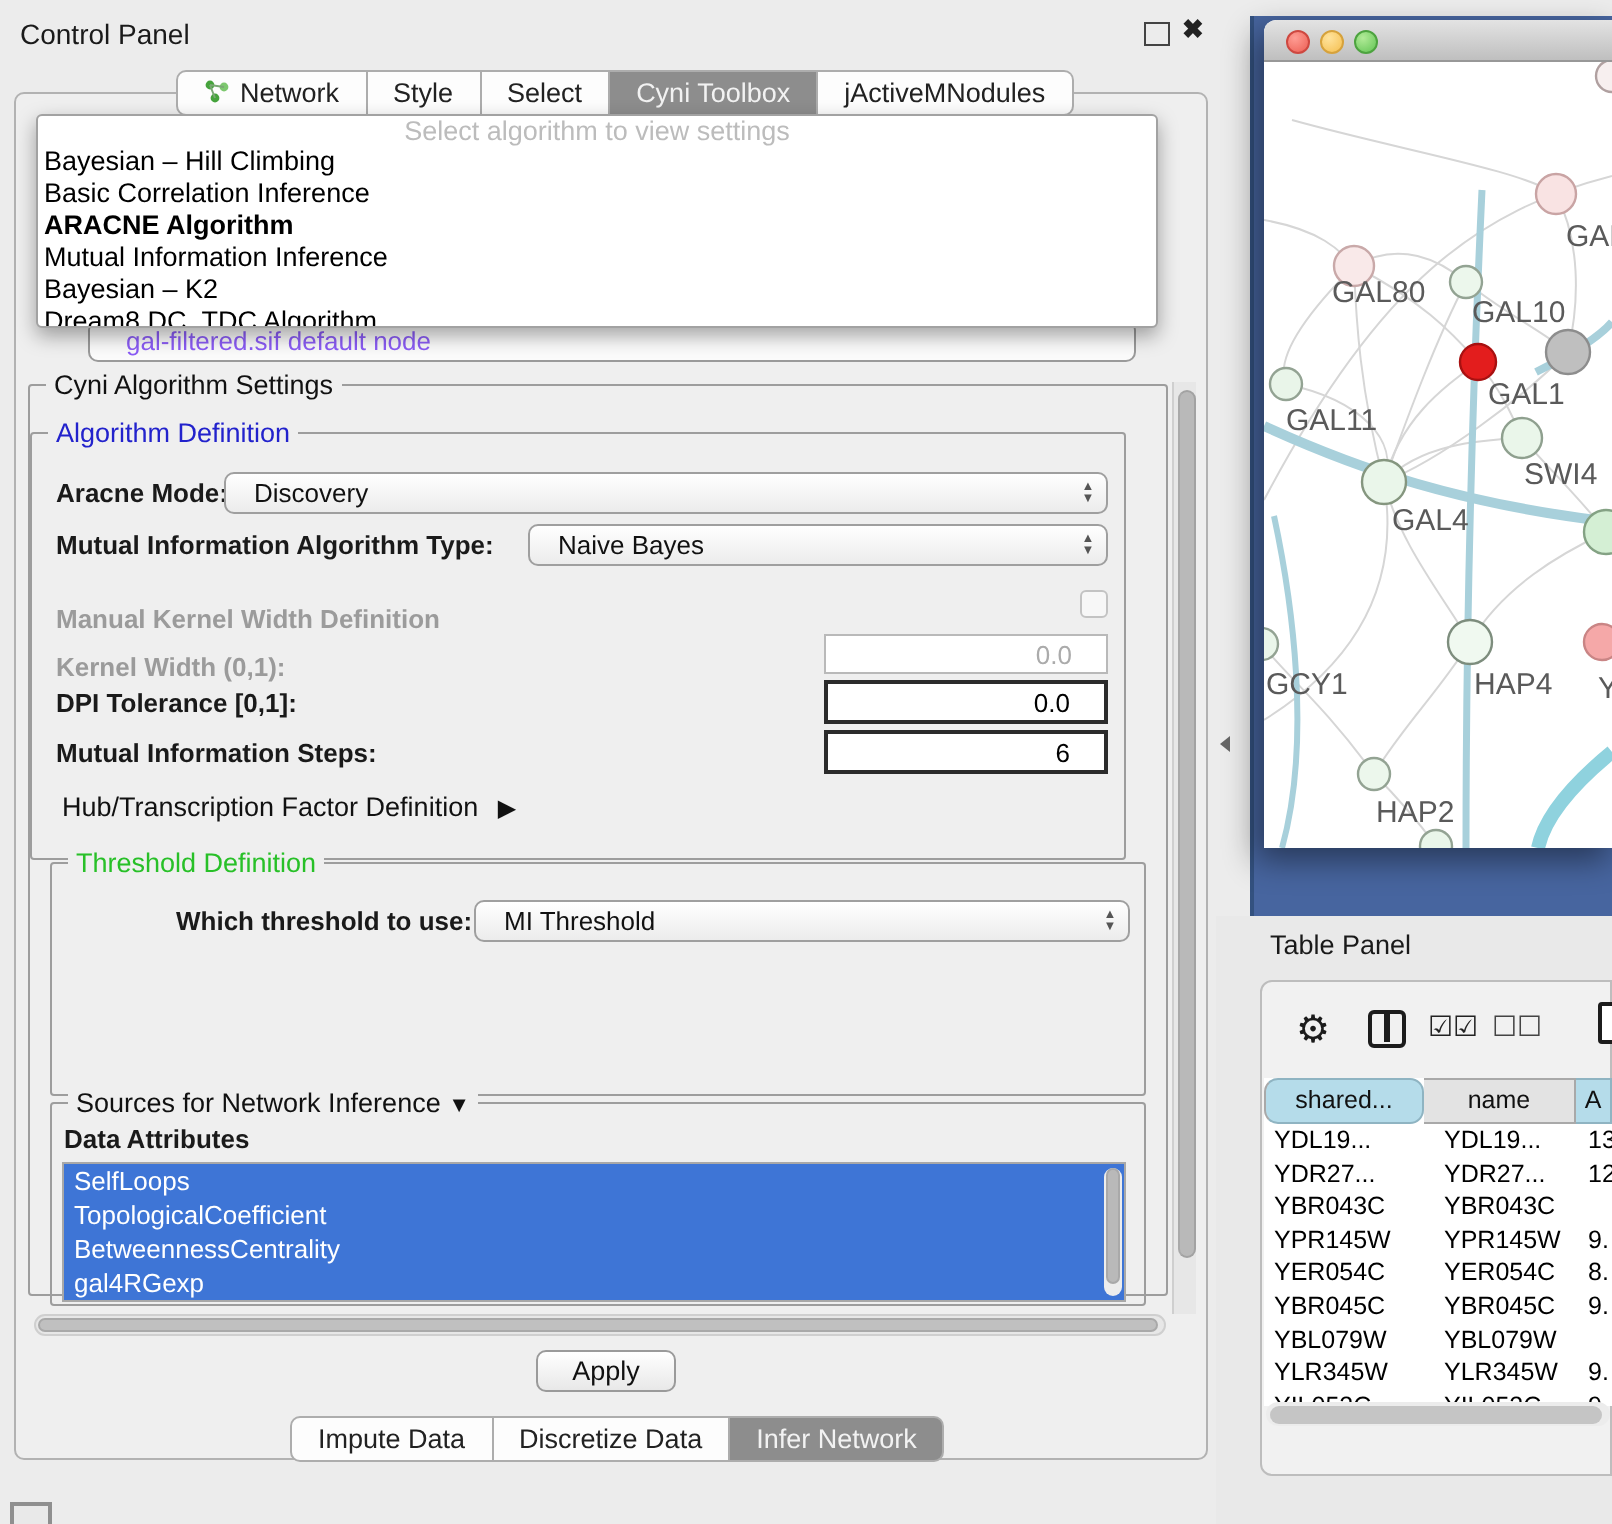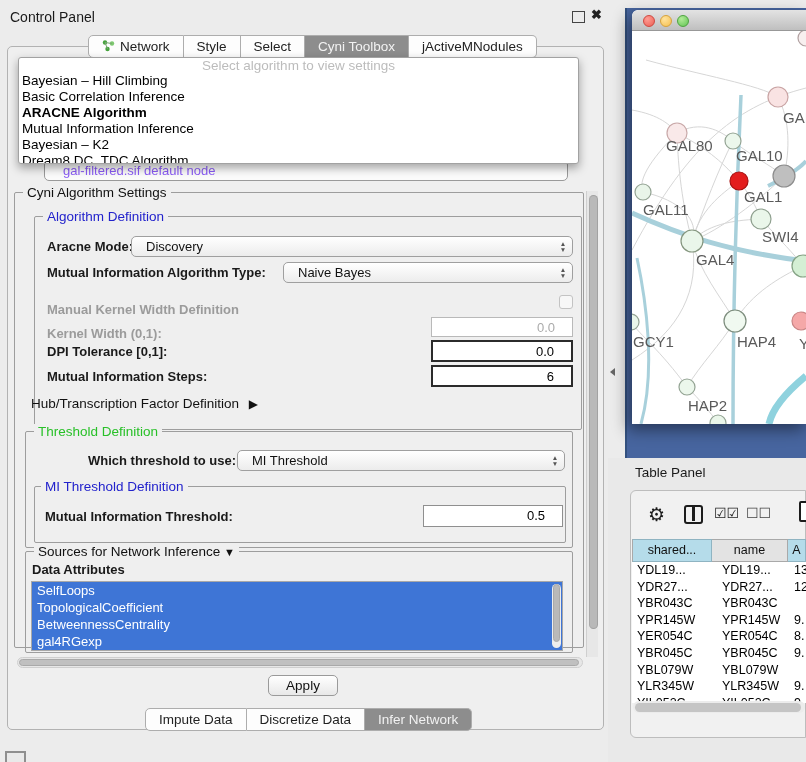--- a/index.html
+++ b/index.html
@@ -37,21 +37,21 @@
 
   .bg-combo{left:44px;top:160px;width:524px;height:21px;border:1px solid #9a9a9a;border-radius:5px;
             background:#fbfbfb;z-index:5;color:#8b5cf6;font-size:13px;line-height:19px;padding-left:18px;overflow:hidden;}
 
   
   .fs{border:1px solid #9d9d9d;border-radius:2px;}
   .fs-legend{position:absolute;top:-8px;background:#efefef;padding:0 4px;font-size:13.5px;white-space:nowrap;}
   .blue{color:#2222cc;} .green{color:#28c028;} .dark{color:#111;}
 
   .settings{left:14px;top:190px;width:570px;height:468px;}
-  .fs-algo{left:19px;top:23px;width:548px;height:214px;}
+  .fs-algo{left:0;top:23px;width:548px;height:214px;}
   .fs-thresh{left:10px;top:238px;width:548px;height:117px;}
   .fs-mith{left:8px;top:54px;width:532px;height:57px;}
   .fs-src{left:10px;top:358px;width:548px;height:102px;}
 
   .lbl{font-size:13px;font-weight:bold;color:#1a1a1a;white-space:nowrap;}
   .lbl.dis{color:#9b9b9b;margin-top:6px;}
   .plain{font-size:13.5px;color:#111;white-space:nowrap;}
 
   .combo{background:linear-gradient(#ffffff,#ececec);border:1px solid #9f9f9f;border-radius:5px;
          font-size:13px;color:#111;display:flex;align-items:center;height:21px;}
@@ -227,25 +227,20 @@
 
         <div class="abs lbl" style="left:62px;top:21px;">Which threshold to use:</div>
         <div class="abs combo" style="left:211px;top:18px;width:328px;">
           <span class="cv">MI Threshold</span>
           <span class="car">
               <span>▲</span>
               <span>▼</span>
             </span>
         </div>
 
-        <div class="abs fs fs-mith">
-          <div class="fs-legend blue" style="left:6px;background:#efefef;">MI Threshold Definition</div>
-          <div class="abs lbl" style="left:10px;top:22px;">Mutual Information Threshold:</div>
-          <div class="abs field f-thin" style="left:388px;top:18px;width:140px;height:22px;line-height:20px;">0.5</div>
-        </div>
       </div>
 
       <div class="abs fs fs-src">
         <div class="fs-legend dark" style="left:8px;">
           <span>Sources for Network Inference</span>
           <span style="font-size:11px;">▼</span>
         </div>
         <div class="abs lbl" style="left:6px;top:10px;">Data Attributes</div>
       </div>
 
@@ -365,21 +360,21 @@
   <div class="abs tp-box"></div>
 
   <div class="abs gear">⚙</div>
   <div class="abs colicon"></div>
   <div class="abs cbp">☑☑</div>
   <div class="abs ubp">☐☐</div>
   <div class="abs docicon"></div>
 
   <div class="abs table">
     <div class="thead">
-      <div class="th blue-h tc1" style="padding-left:0;">shared...</div>
+      <div class="th blue-h tc1" style="padding-left:0;border-radius:7px;">shared...</div>
       <div class="th gray-h tc2" style="padding-left:0;">name</div>
       <div class="th blue-h tc3" style="padding-left:0;">A</div>
     </div>
     <div id="table-rows">
         <div class="trow">
           <div class="tcell tc1">YDL19...</div>
           <div class="tcell tc2">YDL19...</div>
           <div class="tcell tc3">13</div>
         </div>
         <div class="trow">

